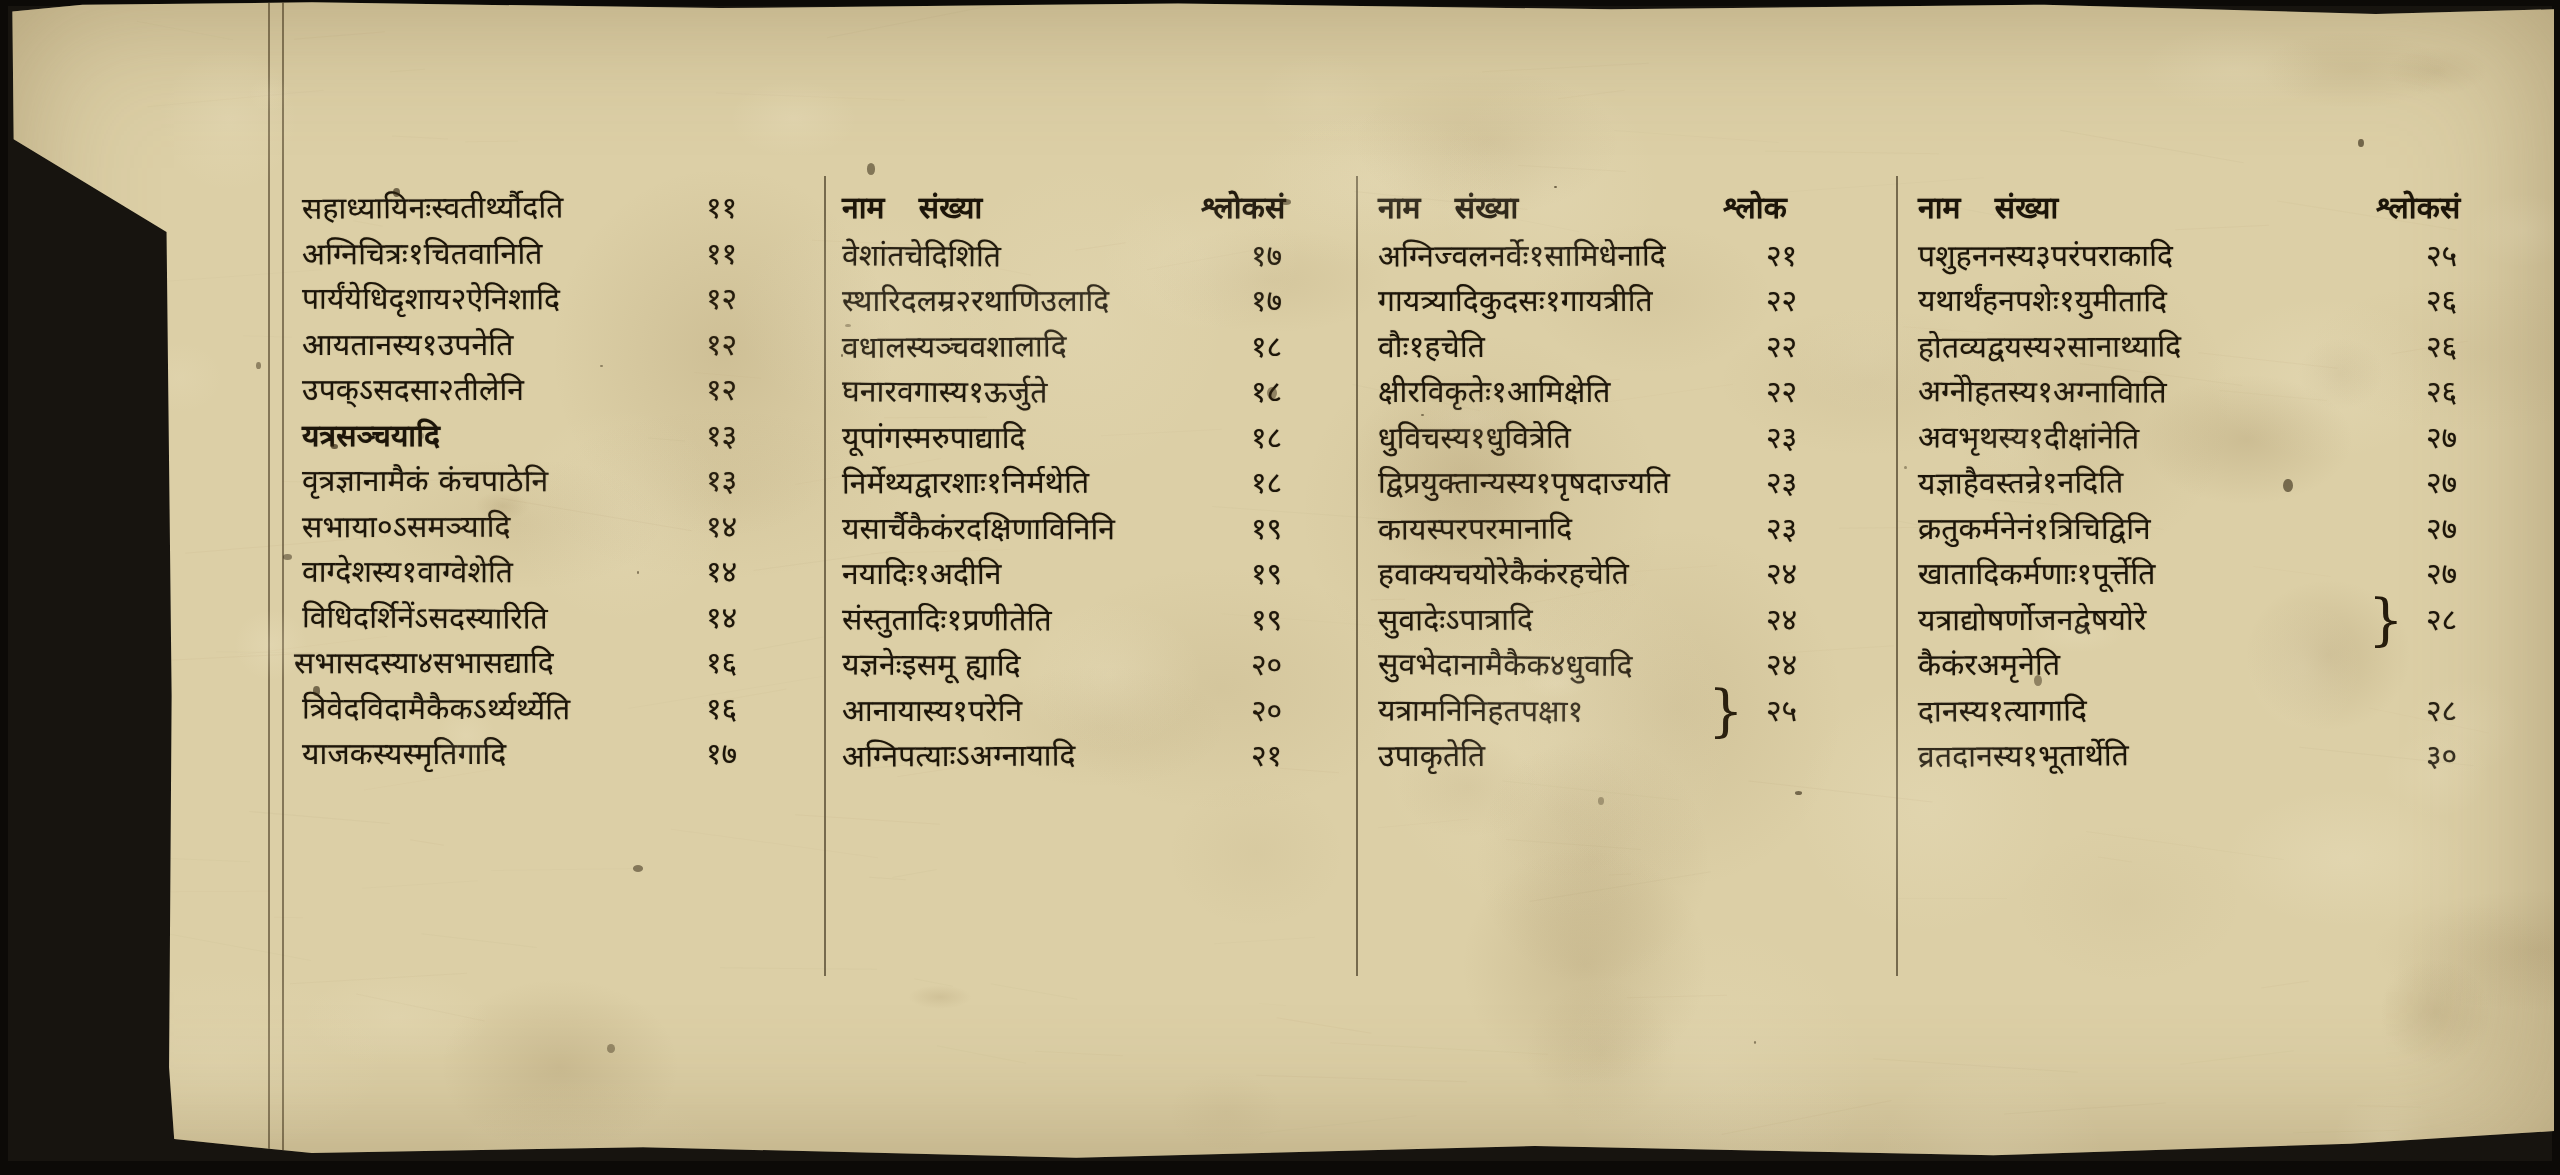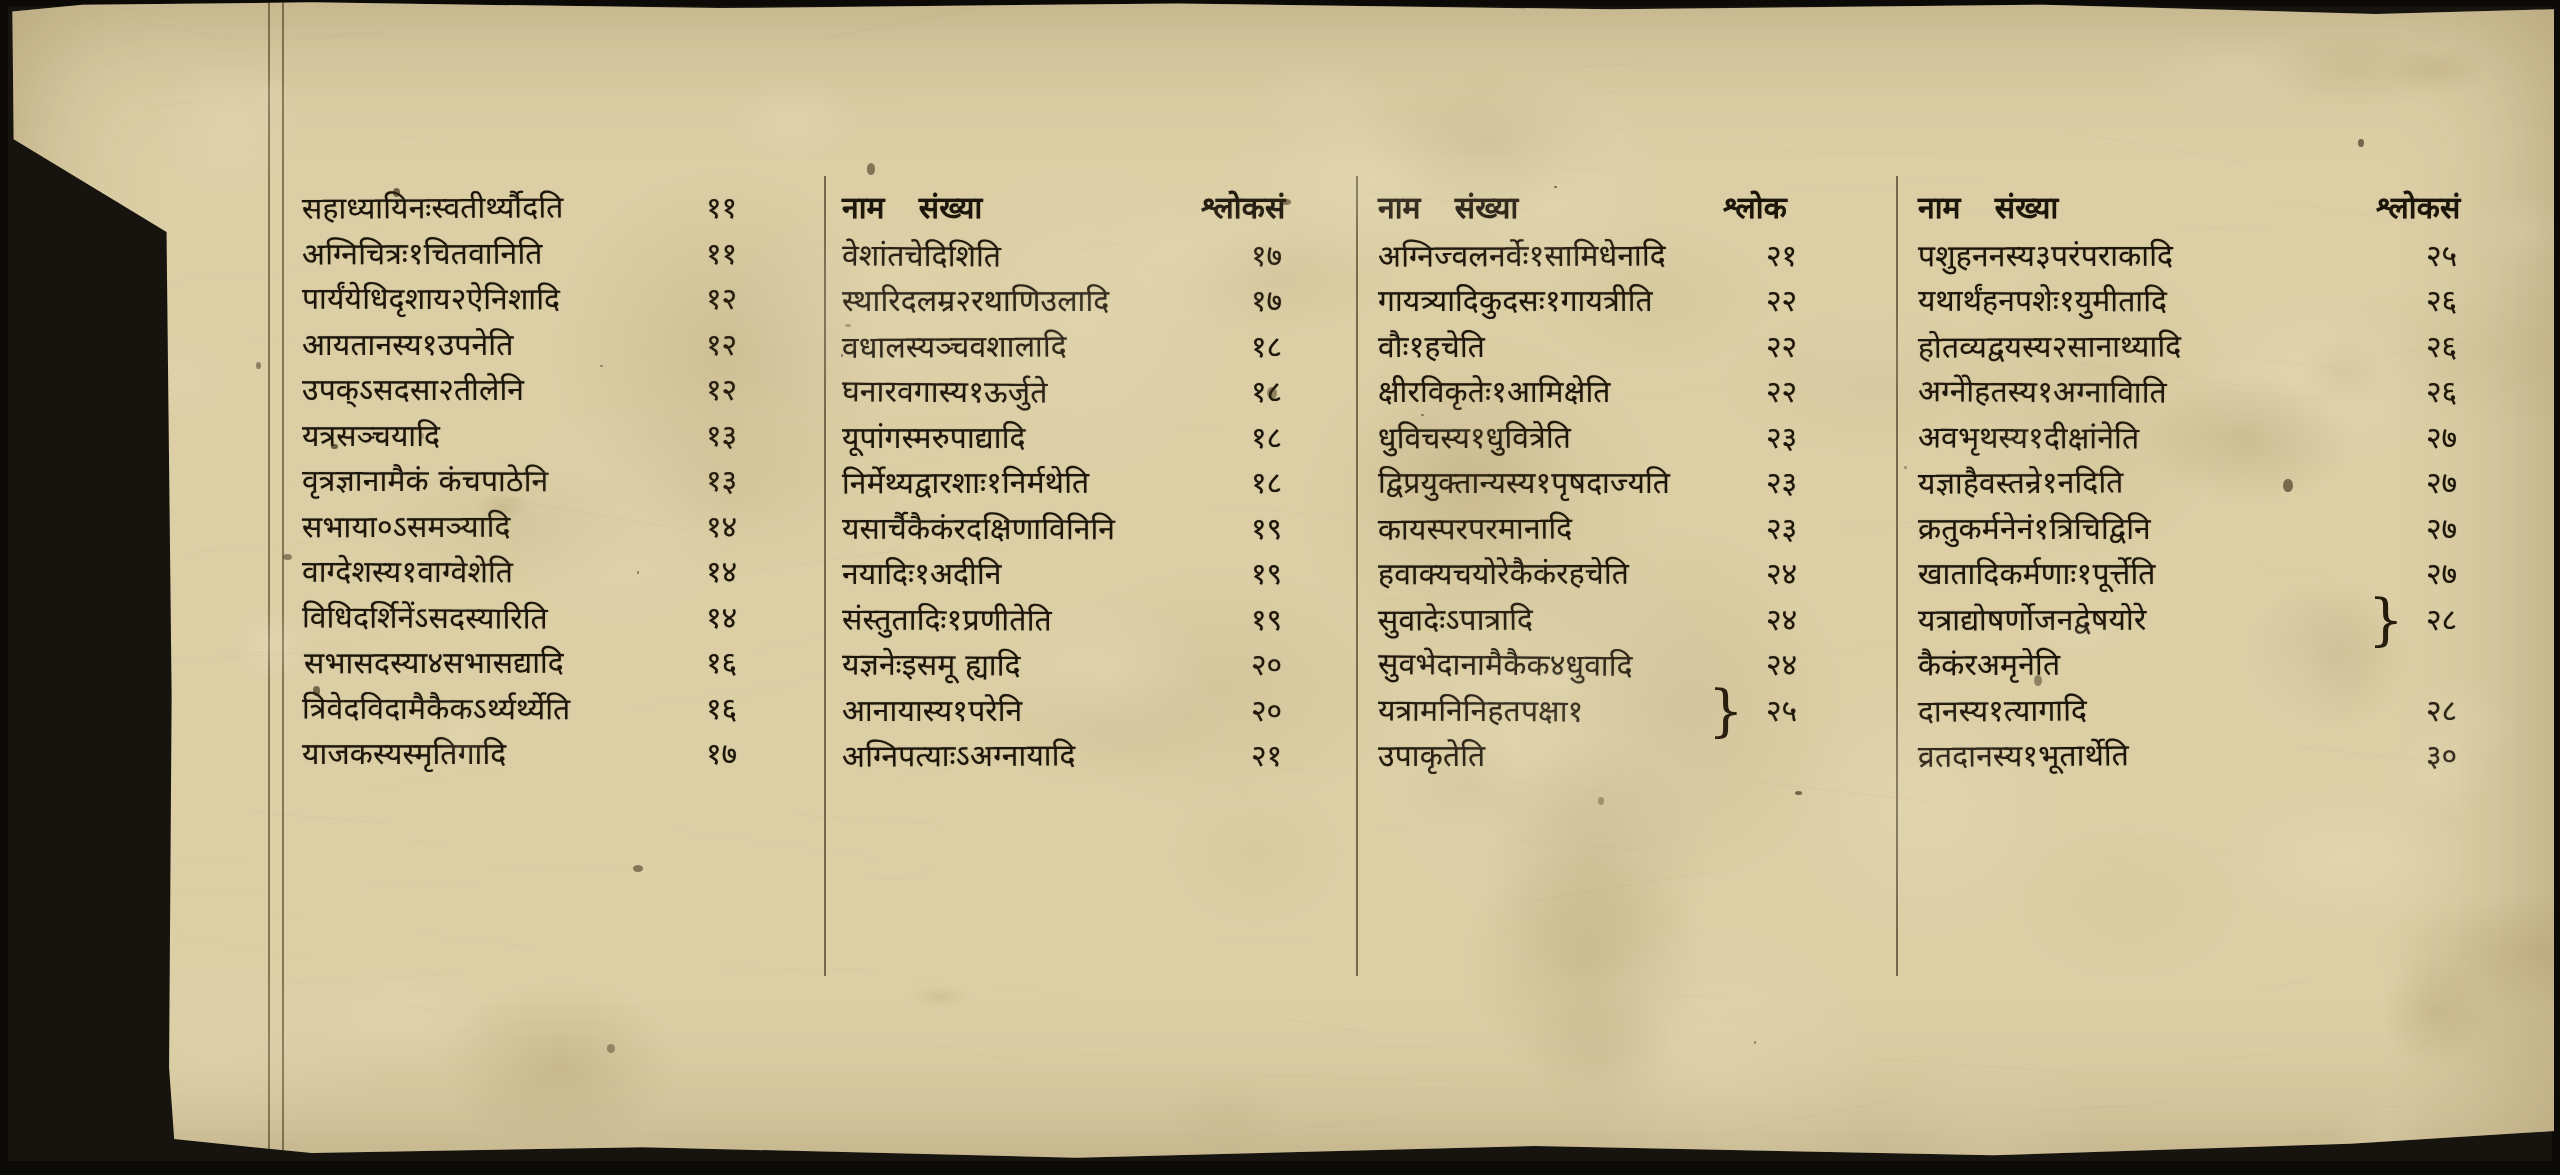--- a/index.html
+++ b/index.html
@@ -171,21 +171,21 @@
         <div class="line" style="left: 700px; top: 322.5px;">
           <span class="entry-num" style="position: relative;">१२</span>
         </div>
         <div class="line" style="left: 296px; top: 368px;">
           <span class="entry-text" style="transform: rotate(0.06deg); display: inline-block;">उपक्ऽसदसा२तीलेनि</span>
         </div>
         <div class="line" style="left: 700px; top: 368px;">
           <span class="entry-num" style="position: relative;">१२</span>
         </div>
         <div class="line" style="left: 296px; top: 413.5px;">
-          <span class="entry-text" style="transform: rotate(0deg); display: inline-block;">यत्रसञ्चयादि</span>
+          <span class="entry-text" style="transform: rotate(0deg); display: inline-block; font-weight: bold;">यत्रसञ्चयादि</span>
         </div>
         <div class="line" style="left: 700px; top: 413.5px;">
           <span class="entry-num" style="position: relative;">१३</span>
         </div>
         <div class="line" style="left: 296px; top: 459px;">
           <span class="entry-text" style="transform: rotate(0.11deg); display: inline-block;">वृत्रज्ञानामैकं कंचपाठेनि</span>
         </div>
         <div class="line" style="left: 700px; top: 459px;">
           <span class="entry-num" style="position: relative;">१३</span>
         </div>
@@ -200,21 +200,21 @@
         </div>
         <div class="line" style="left: 700px; top: 550px;">
           <span class="entry-num" style="position: relative;">१४</span>
         </div>
         <div class="line" style="left: 296px; top: 595.5px;">
           <span class="entry-text" style="transform: rotate(0.31deg); display: inline-block;">विधिदर्शिनेंऽसदस्यारिति</span>
         </div>
         <div class="line" style="left: 700px; top: 595.5px;">
           <span class="entry-num" style="position: relative;">१४</span>
         </div>
-        <div class="line" style="left: 298px; top: 641px;">
+        <div class="line" style="left: 288px; top: 641px;">
           <span class="entry-text" style="transform: rotate(-0.11deg); display: inline-block;">सभासदस्या४सभासद्यादि</span>
         </div>
         <div class="line" style="left: 700px; top: 641px;">
           <span class="entry-num" style="position: relative;">१६</span>
         </div>
         <div class="line" style="left: 296px; top: 686.5px;">
           <span class="entry-text" style="transform: rotate(0.17deg); display: inline-block;">त्रिवेदविदामैकैकऽर्थ्यर्थ्येति</span>
         </div>
         <div class="line" style="left: 700px; top: 686.5px;">
           <span class="entry-num" style="position: relative;">१६</span>

